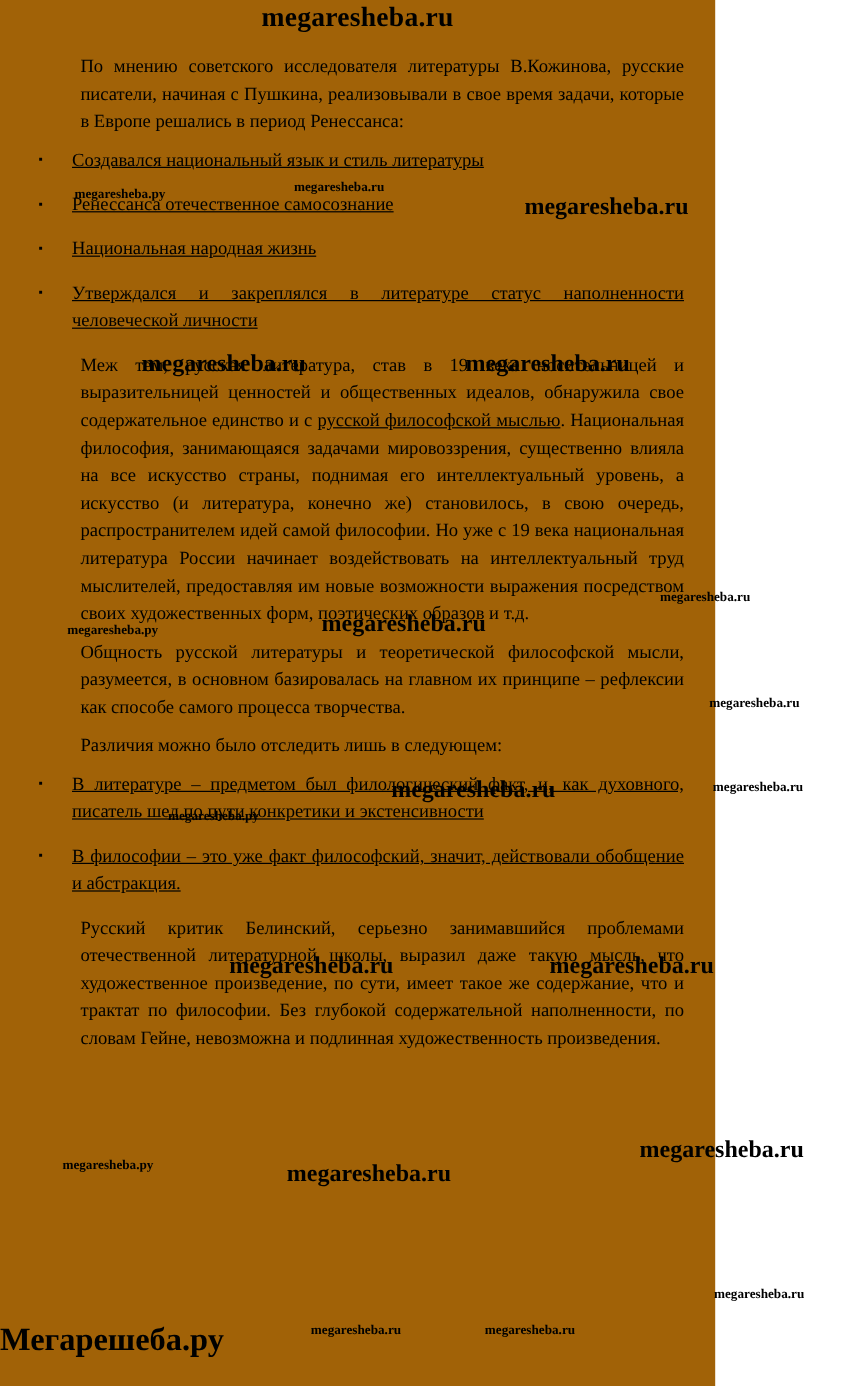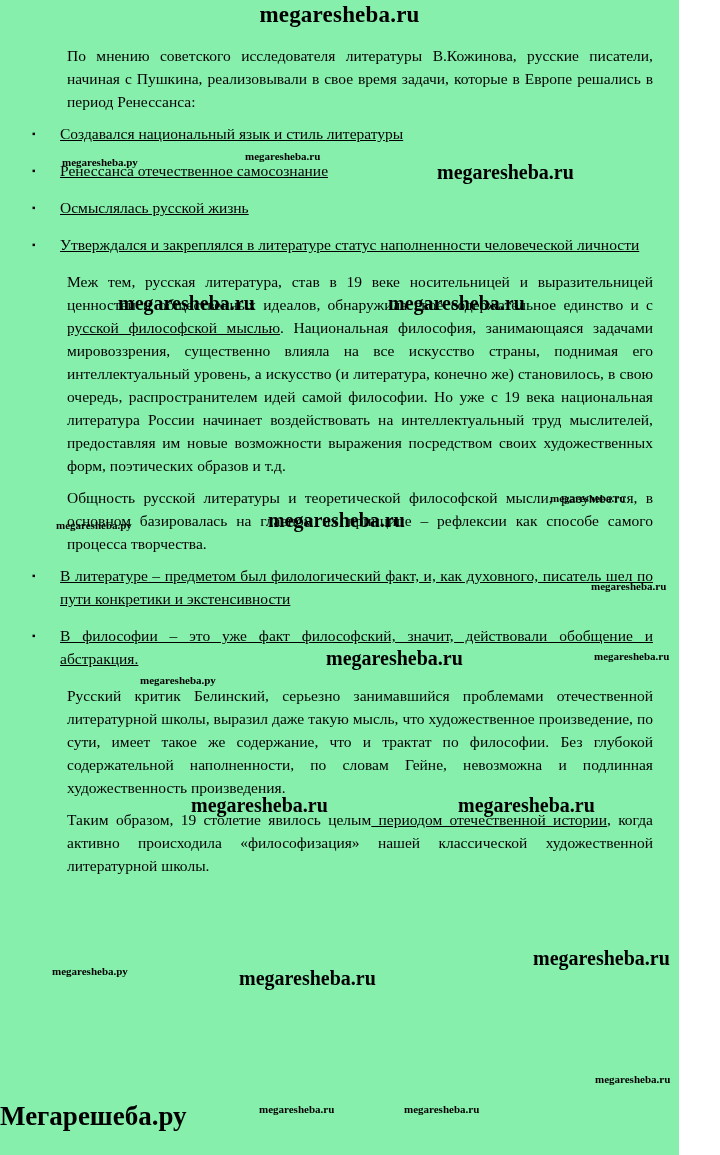--- a/index.html
+++ b/index.html
@@ -4,21 +4,21 @@
 <style>
   * { margin: 0; padding: 0; box-sizing: border-box; }
   html, body { background: #ffffff; }
   body {
     width: 720px; height: 1155px;
     font-family: "Liberation Serif", serif;
     color: #000000;
     position: relative;
     overflow: hidden;
   }
-  .page { position: relative; width: 679px; height: 1155px; background: #86efac; }
+  .page { position: relative; width: 596px; height: 1155px; background: #a16207; }
 
   .header-wm {
     position: absolute; top: 2px; left: 0; width: 100%;
     text-align: center;
     font-weight: bold;
     font-size: 23px;
     letter-spacing: 0.2px;
   }
 
   .content {
@@ -67,41 +67,41 @@
         <div class="bullet-item">
           <span class="bullet-marker">▪</span>
           <span class="bullet-text">Создавался национальный язык и стиль литературы</span>
         </div>
         <div class="bullet-item">
           <span class="bullet-marker">▪</span>
           <span class="bullet-text">Ренессанса отечественное самосознание</span>
         </div>
         <div class="bullet-item">
           <span class="bullet-marker">▪</span>
-          <span class="bullet-text">Осмыслялась русской жизнь</span>
+          <span class="bullet-text">Национальная народная жизнь</span>
         </div>
         <div class="bullet-item">
           <span class="bullet-marker">▪</span>
           <span class="bullet-text">Утверждался и закреплялся в литературе статус наполненности человеческой личности</span>
         </div>
       </div>
       <p class="para"><span class="">Меж тем, русская литература, став в 19 веке носительницей и выразительницей ценностей и общественных идеалов, обнаружила свое содержательное единство и с </span><span class="underline">русской философской мыслью</span><span class="">. Национальная философия, занимающаяся задачами мировоззрения, существенно влияла на все искусство страны, поднимая его интеллектуальный уровень, а искусство (и литература, конечно же) становилось, в свою очередь, распространителем идей самой философии. Но уже с 19 века  национальная литература России начинает воздействовать на интеллектуальный труд мыслителей, предоставляя  им новые возможности выражения посредством своих художественных форм, поэтических образов и т.д.</span></p>
       <p class="para"><span class="">Общность русской литературы и теоретической философской мысли, разумеется, в основном базировалась на главном их принципе – рефлексии как способе самого процесса творчества.</span></p>
+      <p class="para"><span class="">Различия можно было отследить лишь в следующем:</span></p>
       <div class="bullets">
         <div class="bullet-item">
           <span class="bullet-marker">▪</span>
           <span class="bullet-text">В литературе – предметом был филологический факт, и, как духовного, писатель шел по пути конкретики и экстенсивности</span>
         </div>
         <div class="bullet-item">
           <span class="bullet-marker">▪</span>
           <span class="bullet-text">В философии – это уже факт философский, значит, действовали обобщение и абстракция.</span>
         </div>
       </div>
       <p class="para"><span class="">Русский критик Белинский, серьезно занимавшийся проблемами отечественной литературной школы, выразил даже такую мысль, что художественное произведение, по сути, имеет такое же содержание, что и трактат по философии. Без глубокой содержательной наполненности, по словам Гейне, невозможна и подлинная художественность произведения.</span></p>
-      <p class="para"><span class="">Таким образом, 19 столетие явилось целым</span><span class="underline"> периодом отечественной истории</span><span class="">, когда активно происходила «философизация» нашей классической художественной литературной школы.</span></p>
     </div>
 
   <div>
       <div class="watermark small" style="left: 62px; top: 116px;">megaresheba.ру</div>
       <div class="watermark small" style="left: 245px; top: 110px;">megaresheba.ru</div>
       <div class="watermark large" style="left: 437px; top: 121px;">megaresheba.ru</div>
       <div class="watermark large" style="left: 118px; top: 252px;">megaresheba.ru</div>
       <div class="watermark large" style="left: 388px; top: 252px;">megaresheba.ru</div>
       <div class="watermark small" style="left: 550px; top: 452px;">megaresheba.ru</div>
       <div class="watermark small" style="left: 56px; top: 479px;">megaresheba.ру</div>

